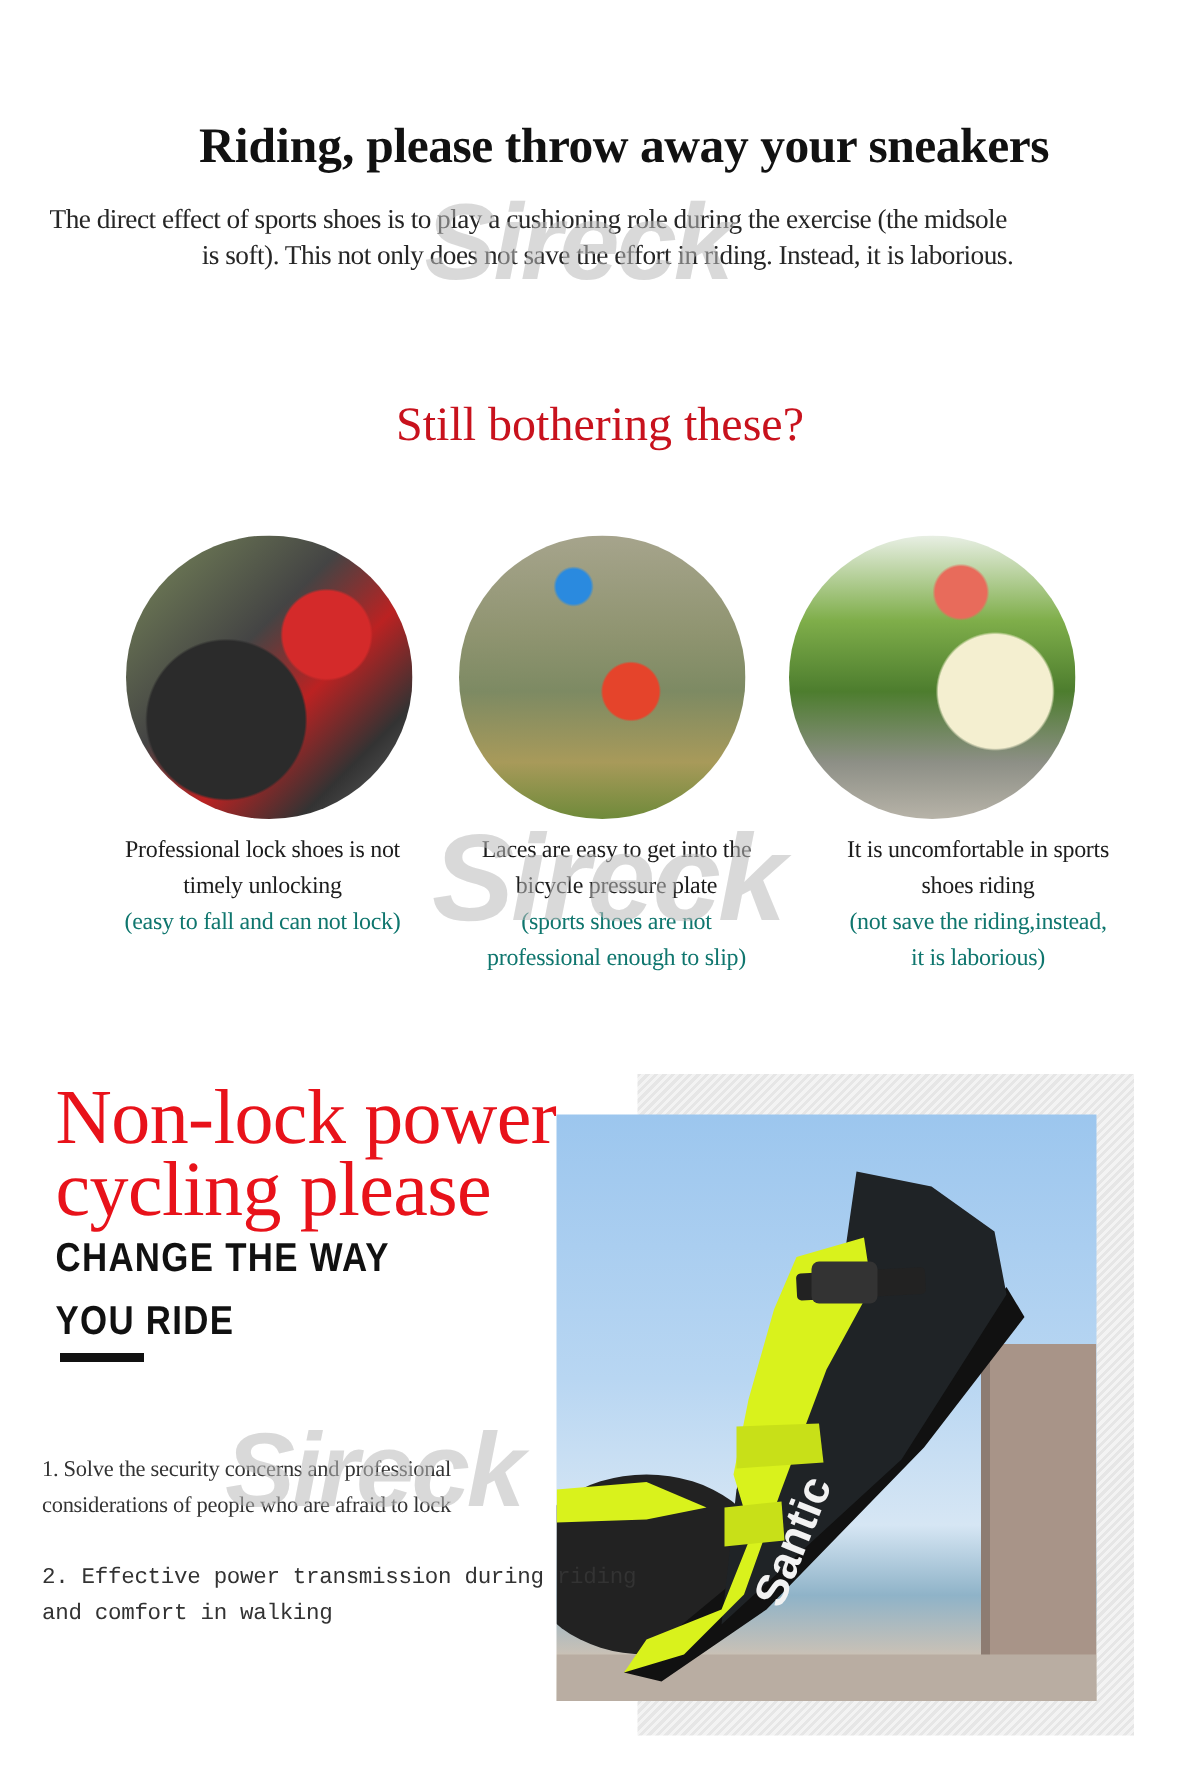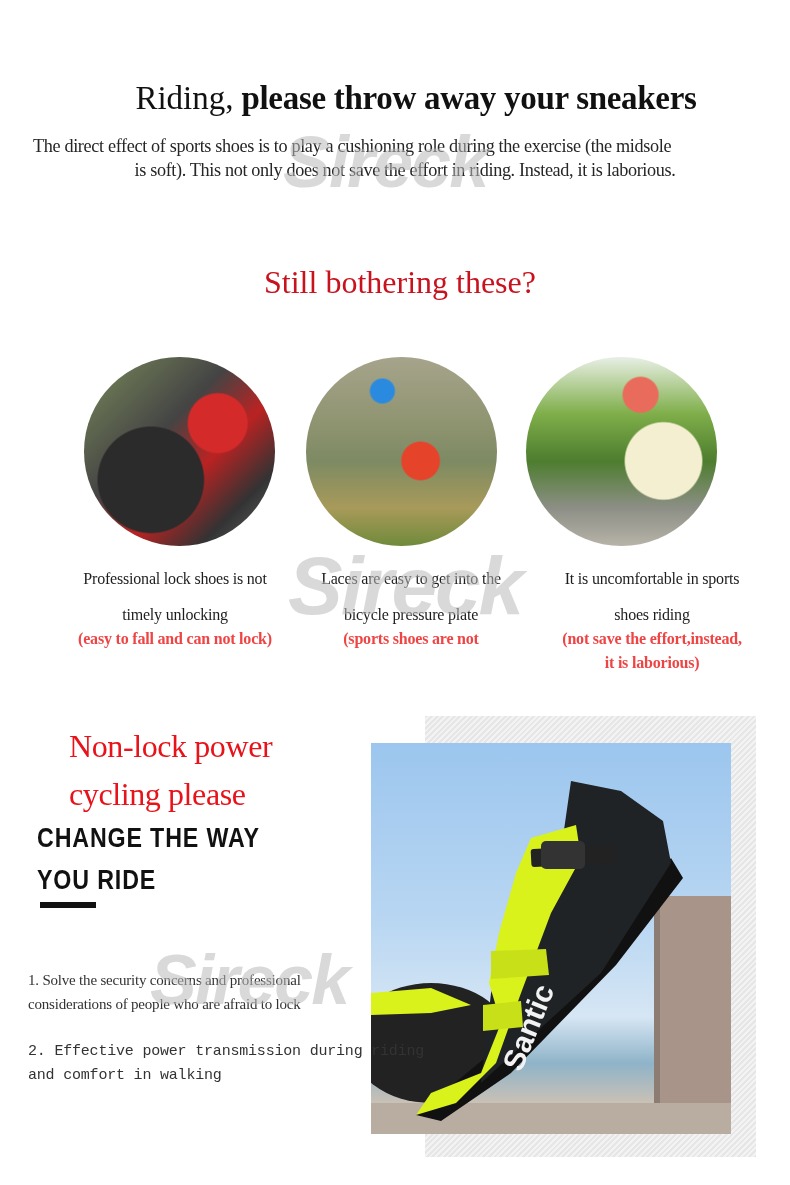--- a/index.html
+++ b/index.html
@@ -1,46 +1,46 @@
 <!DOCTYPE html>
 <html><head>
 <meta charset="utf-8">
 <style>
   html, body { margin: 0; padding: 0; background: #ffffff; }
   body { width: 790px; height: 1185px; position: relative; overflow: hidden; font-family: "Liberation Serif", "DejaVu Serif", serif; color: #1a1a1a; }
   .abs { position: absolute; }
 
   
   .title1 { left: 0; width: 832px; top: 78px; text-align: center; font-size: 33px; line-height: 40px; color: #111; white-space: nowrap; }
-  .title1 .light { font-weight: normal; }
+  .title1 .light { font-weight: bold; }
   .title1 .bold { font-weight: bold; letter-spacing: -0.3px; }
   .intro { left: 33px; top: 134px; width: 740px; font-size: 18.2px; line-height: 24px; color: #262626; letter-spacing: -0.35px; }
   .intro p { margin: 0; white-space: nowrap; }
   .intro p.indent { padding-left: 4px; text-align: center; }
 
   .wm { font-family: "Liberation Sans", "DejaVu Sans", sans-serif; font-weight: bold; font-style: italic; color: rgba(185,185,185,0.55); pointer-events: none; letter-spacing: -2px; }
   .wm1 { left: 283px; top: 126px; font-size: 72px; line-height: 72px; }
   .wm2 { left: 288px; top: 545px; font-size: 82px; line-height: 82px; }
   .wm3 { left: 150px; top: 945px; font-size: 70px; line-height: 70px; }
 
   
   .title2 { left: 0; width: 800px; top: 262px; text-align: center; font-size: 32px; line-height: 40px; color: #c8121d; white-space: nowrap; }
   .circle { border-radius: 50%; overflow: hidden; width: 191px; height: 189px; }
   .c1 { left: 84px; top: 357px; background: radial-gradient(circle at 70% 35%, #d42a2a 0 16%, transparent 17%), radial-gradient(circle at 35% 65%, #2b2b2b 0 30%, transparent 31%), linear-gradient(135deg, #7a8a5a 0%, #444 40%, #b22 60%, #333 80%, #6a6a6a 100%); }
   .c2 { left: 306px; top: 357px; background: radial-gradient(circle at 60% 55%, #e5442b 0 12%, transparent 13%), radial-gradient(circle at 40% 18%, #2a8adf 0 6%, transparent 7%), linear-gradient(180deg, #a6a48c 0%, #8f9470 35%, #7d8a63 55%, #a89a5a 80%, #6f8a3a 100%); }
   .c3 { left: 526px; top: 357px; background: radial-gradient(circle at 72% 55%, #f4efd0 0 22%, transparent 23%), radial-gradient(circle at 60% 20%, #e86b5b 0 9%, transparent 10%), linear-gradient(180deg, #e8efe4 0%, #7fae4a 30%, #4d7d2e 55%, #8d8f86 80%, #b7b3a8 100%); }
   .cap { width: 230px; text-align: center; font-size: 16px; line-height: 24px; top: 555px; letter-spacing: -0.2px; }
-  .cap .black { color: #1d1d1d; display: block; margin-top: 12px; }
-  .cap .red { color: #ef4444; display: block; font-weight: bold; }
+  .cap .black { color: #1d1d1d; display: block; }
+  .cap .red { color: #0f766e; display: block; }
   .cap1 { left: 60px; }
   .cap2 { left: 296px; }
   .cap3 { left: 537px; }
 
   
-  .hero1 { left: 37px; top: 722px; font-size: 32px; line-height: 48px; color: #e8121a; white-space: nowrap; letter-spacing: -0.4px; margin-left: 32px; }
+  .hero1 { left: 37px; top: 722px; font-size: 52px; line-height: 48px; color: #e8121a; white-space: nowrap; letter-spacing: -0.4px; }
   .hero2 { left: 37px; font-family: "Liberation Sans", "DejaVu Sans", sans-serif; font-weight: bold; font-size: 27px; line-height: 42px; color: #111; letter-spacing: 1px; transform: scaleX(0.86); transform-origin: left center; white-space: nowrap; }
   .hero2a { top: 817px; }
   .hero2b { top: 859px; }
   .underline { left: 40px; top: 902px; width: 56px; height: 6px; background: #111; }
   .feat { left: 28px; font-size: 15px; line-height: 24px; color: #333; letter-spacing: -0.2px; white-space: nowrap; }
   .feat1 { top: 968px; }
   .feat2 { top: 1040px; font-family: Liberation Mono, monospace; }
 
   .frame { left: 425px; top: 716px; width: 331px; height: 441px; background: repeating-linear-gradient(135deg, #e6e6e6 0 2px, #f3f3f3 2px 4px); }
   .photo { left: 371px; top: 743px; width: 360px; height: 391px; overflow: hidden; background: linear-gradient(180deg, #9cc6ee 0%, #b8d6f2 45%, #d6e6f4 70%, #8fb3c8 82%, #c9c1b6 92%, #b8ac9f 100%); }
@@ -66,25 +66,26 @@
 
 <div class="abs cap cap1">
   <span class="black">Professional lock shoes is not</span>
   <span class="black">timely unlocking</span>
   <span class="red">(easy to fall and can not lock)</span>
 </div>
 <div class="abs cap cap2">
   <span class="black">Laces are easy to get into the</span>
   <span class="black">bicycle pressure plate</span>
   <span class="red">(sports shoes are not</span>
+  <span class="red">professional enough to slip)</span>
 </div>
 <div class="abs cap cap3">
   <span class="black">It is uncomfortable in sports</span>
   <span class="black">shoes riding</span>
-  <span class="red">(not save the effort,instead,</span>
+  <span class="red">(not save the riding,instead,</span>
   <span class="red">it is laborious)</span>
 </div>
 <div class="abs wm wm2">Sireck</div>
 
 <div class="abs frame"></div>
 <div class="abs photo">
   <svg width="360" height="391" viewBox="0 0 360 391">
 
     <rect x="283" y="153" width="77" height="238" fill="#a89488"></rect>
     <rect x="283" y="153" width="6" height="238" fill="#8d7c72"></rect>

